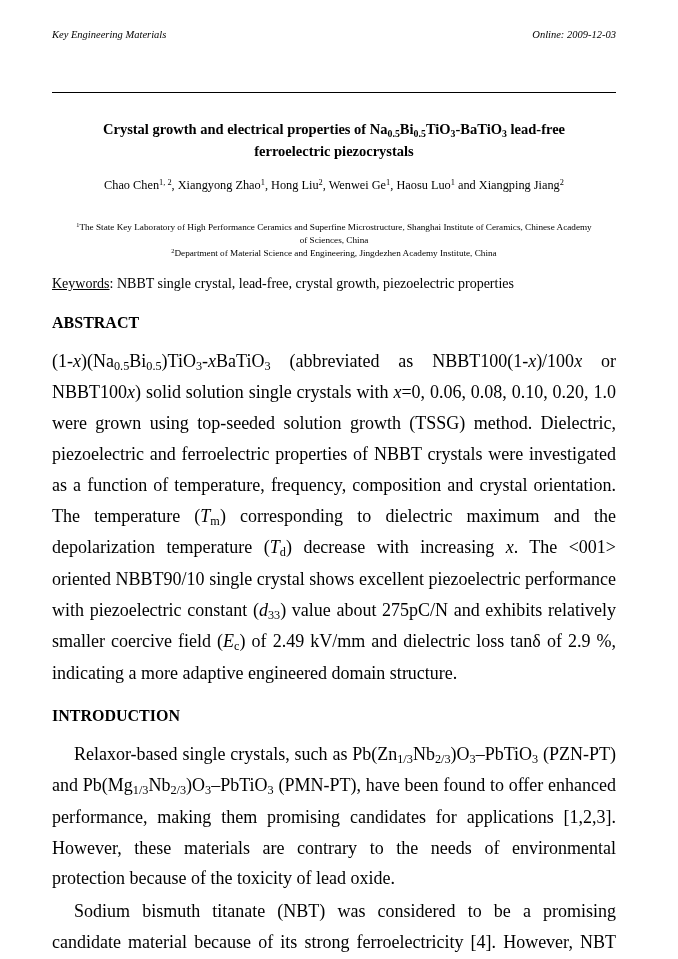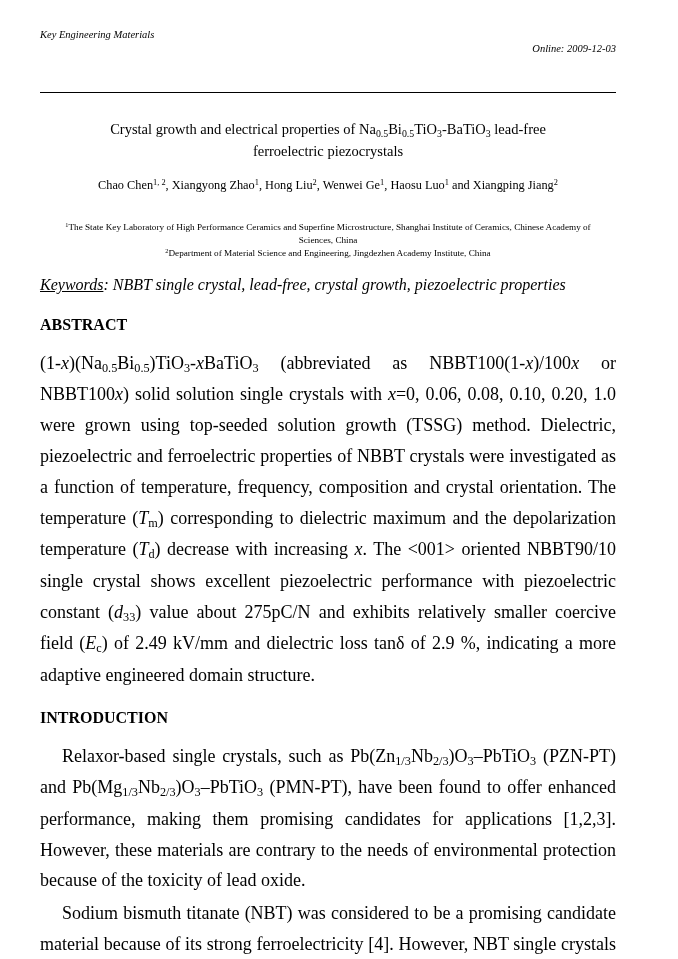--- a/index.html
+++ b/index.html
@@ -10,66 +10,65 @@
   body {
     font-family: "Liberation Serif", serif;
   }
   .page {
     width: 678px;
     height: 959px;
     background: #ffffff;
     margin: 0 auto;
     position: relative;
     box-sizing: border-box;
-    padding: 28px 62px 30px 40px;
+    padding: 28px 62px 30px 52px;
     overflow: hidden;
   }
   .header {
     font-size: 10.5px;
     font-style: italic;
     line-height: 1.32;
     color: #000;
     position: relative;
     min-height: 58px;
   }
   .header-right {
     position: absolute;
     right: 0;
-    top: 14px;
+    top: 0;
     font-style: italic;
     font-size: 10.5px;
   }
   .hdr-line { display: block; }
   .rule {
     border: none;
     border-top: 1px solid #000;
     margin: 6px 0 26px 0;
   }
   .title {
     text-align: center;
     font-size: 14.5px;
-    font-weight: normal;
+    font-weight: bold;
     line-height: 1.45;
     margin: 0 14px 16px 14px;
   }
   .authors {
     text-align: center;
     font-size: 12.3px;
     margin-bottom: 28px;
   }
   .affil {
     text-align: center;
     font-size: 9.2px;
     line-height: 1.4;
     margin: 0 22px 16px 22px;
   }
   .keywords {
-    font-size: 16px;
+    font-size: 14px;
     margin: 16px 0 22px 0;
-    font-style: italic;
   }
   .keywords .kw-label {
     text-decoration: underline;
   }
   .sec-head {
     font-size: 16px;
     font-weight: bold;
     margin: 18px 0 14px 0;
   }
   .para {

